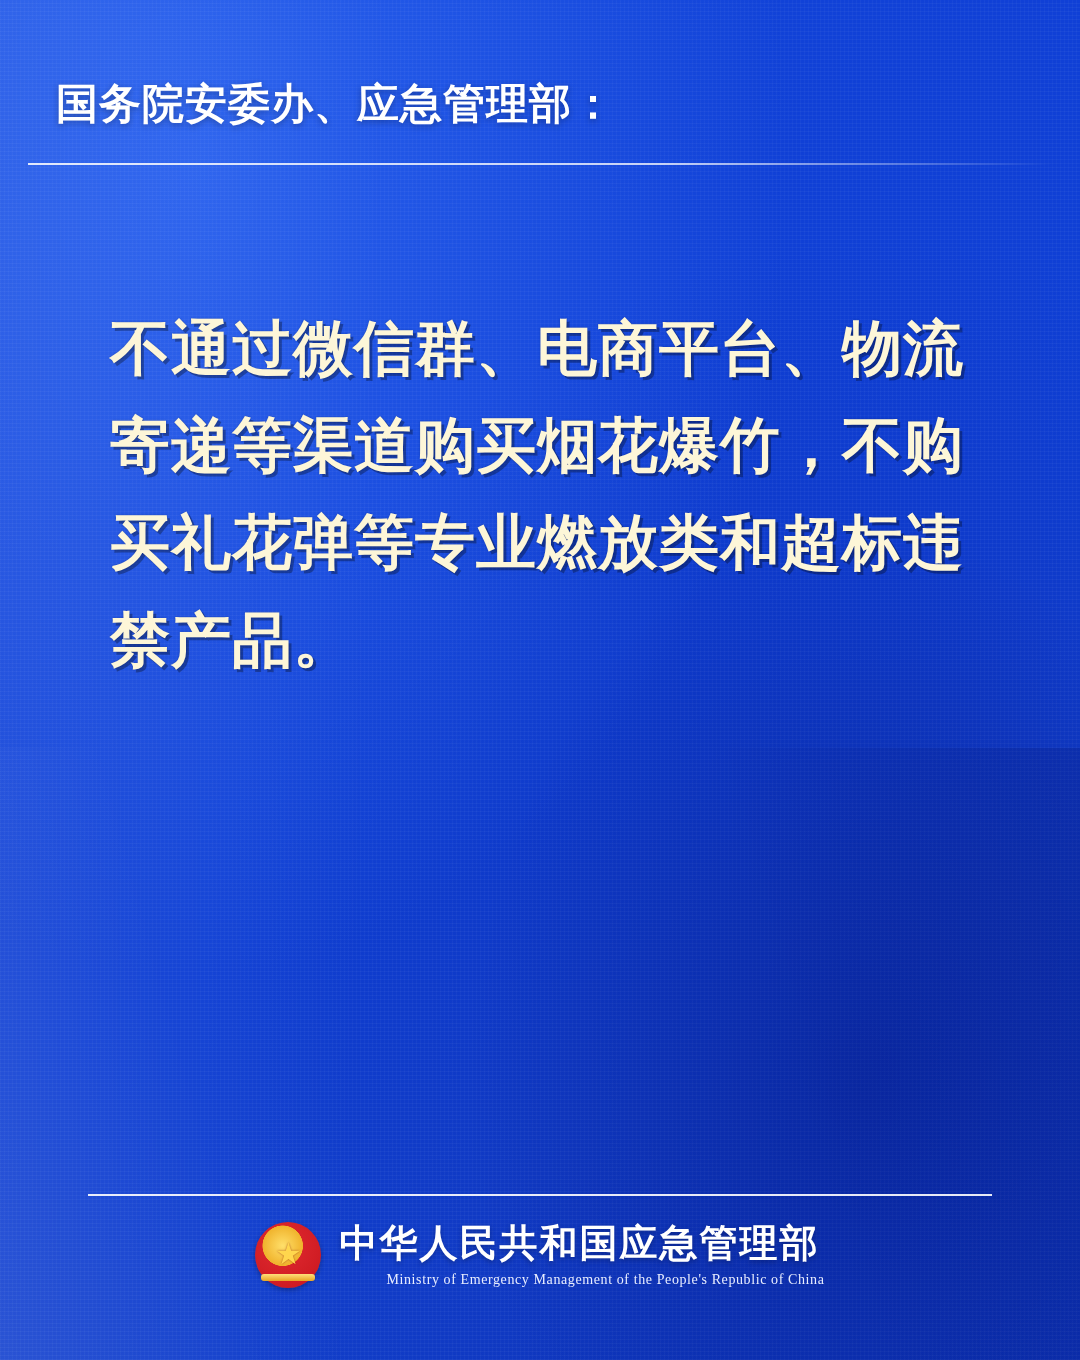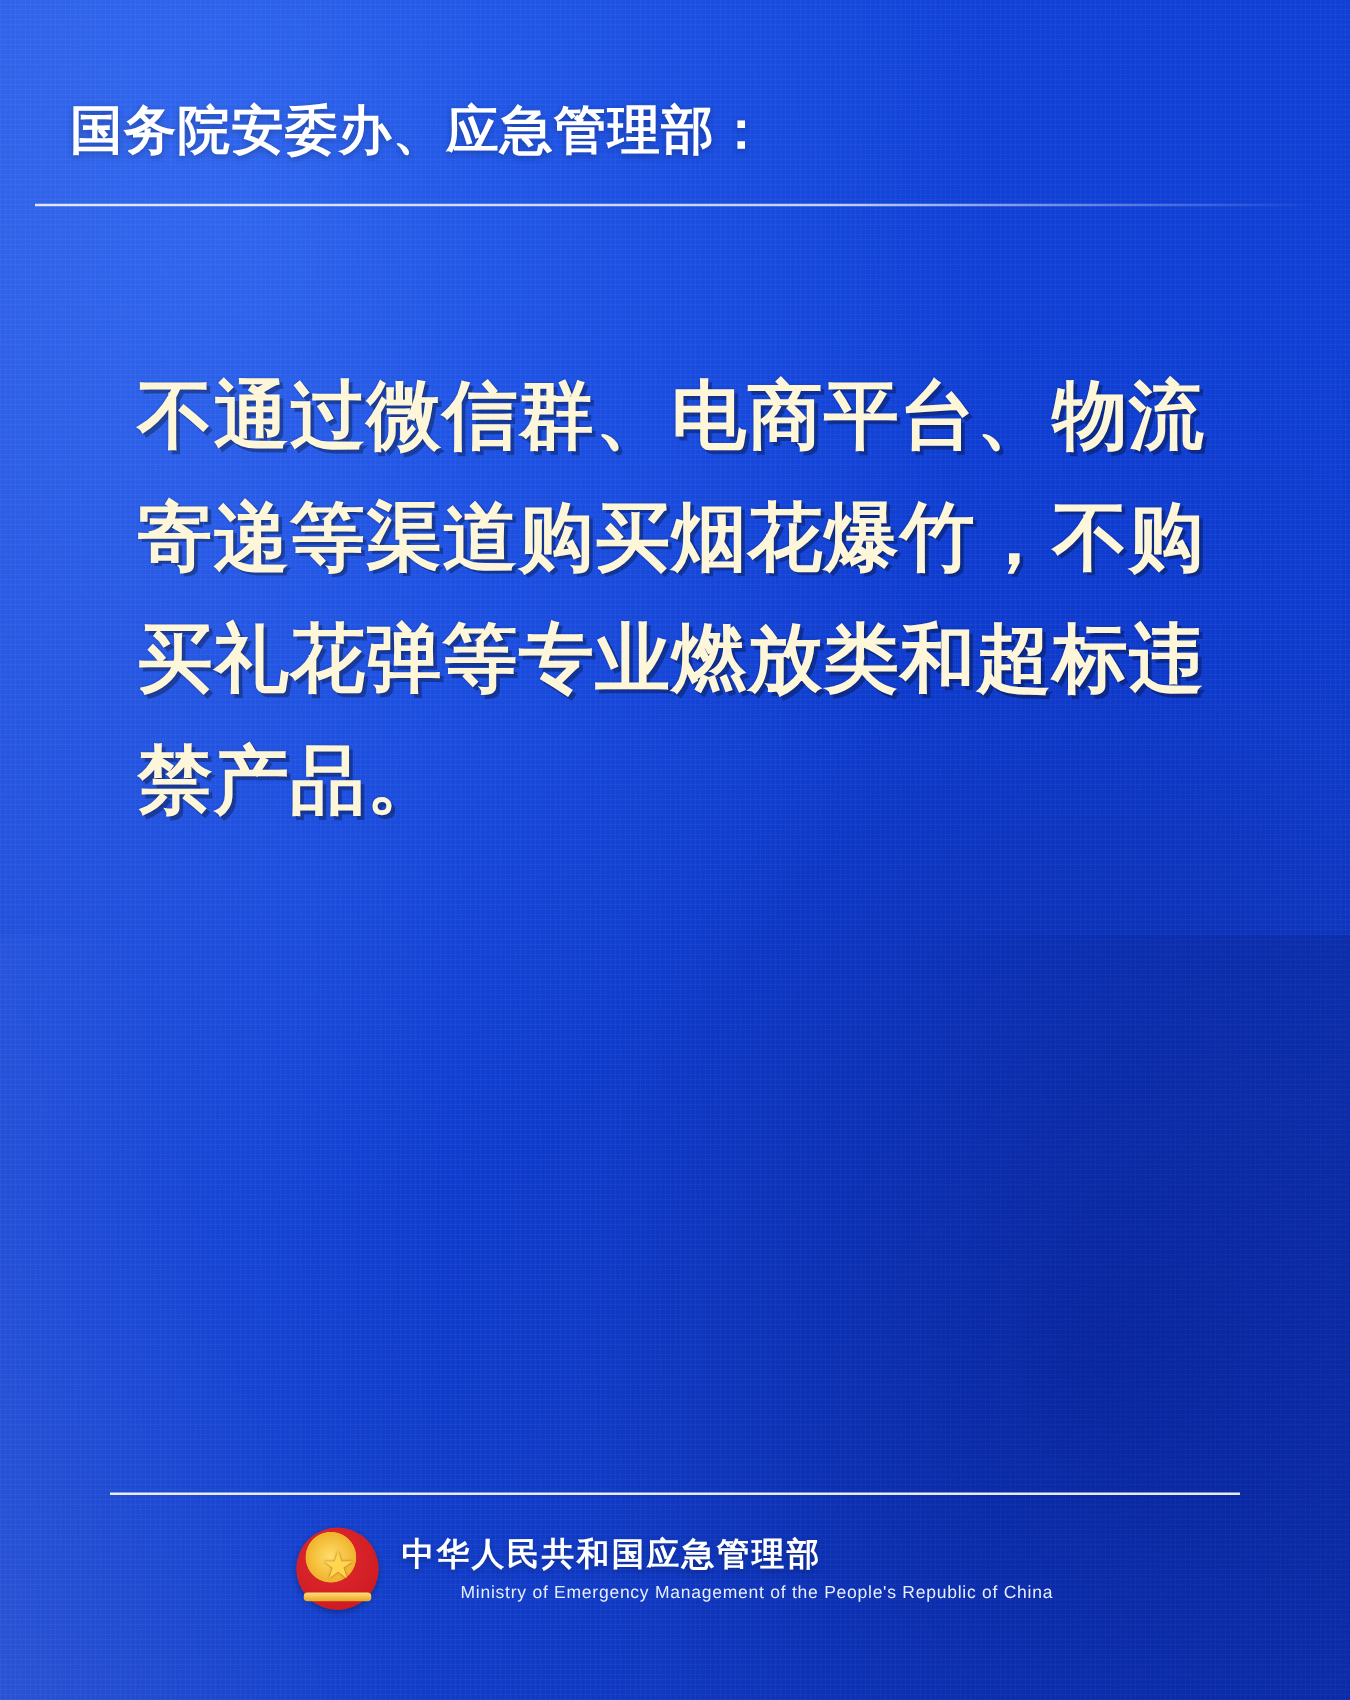--- a/index.html
+++ b/index.html
@@ -88,21 +88,21 @@
   }
   .header-rule {
     margin: 32px 28px 0 28px;
     height: 2px;
     background: linear-gradient(90deg, rgba(255,255,255,0.85) 0%, rgba(255,255,255,0.75) 62%, rgba(255,255,255,0) 100%);
   }
 
   .main-text {
     position: absolute;
     left: 0;
-    top: 284px;
+    top: 300px;
     width: 100%;
     padding: 0 110px;
     box-sizing: border-box;
   }
   .main-text p {
     margin: 0;
     font-size: 60px;
     font-weight: bold;
     line-height: 1.62;
     letter-spacing: 1px;
@@ -157,33 +157,33 @@
     height: 7px;
     border-radius: 3px;
     background: linear-gradient(180deg, #ffe07a, #e8a524);
   }
   .brand-texts {
     display: flex;
     flex-direction: column;
     justify-content: center;
   }
   .brand-cn {
-    font-size: 26px;
+    font-size: 38px;
     font-weight: bold;
     color: #ffffff;
     letter-spacing: 2px;
     line-height: 1.12;
     text-shadow: 0 2px 5px rgba(0,0,0,0.25);
   }
   .brand-en {
     margin-top: 7px;
     font-size: 14px;
     color: #e9eeff;
     letter-spacing: 0.6px;
-    font-family: Liberation Sans, sans-serif;
+    font-family: Liberation Serif, serif;
     margin-left: 47px;
   }
 </style>
 </head>
 <body>
 
 <div class="poster">
   <div class="texture"></div>
   <div class="sheen-a"></div>
   <div class="sheen-b"></div>

